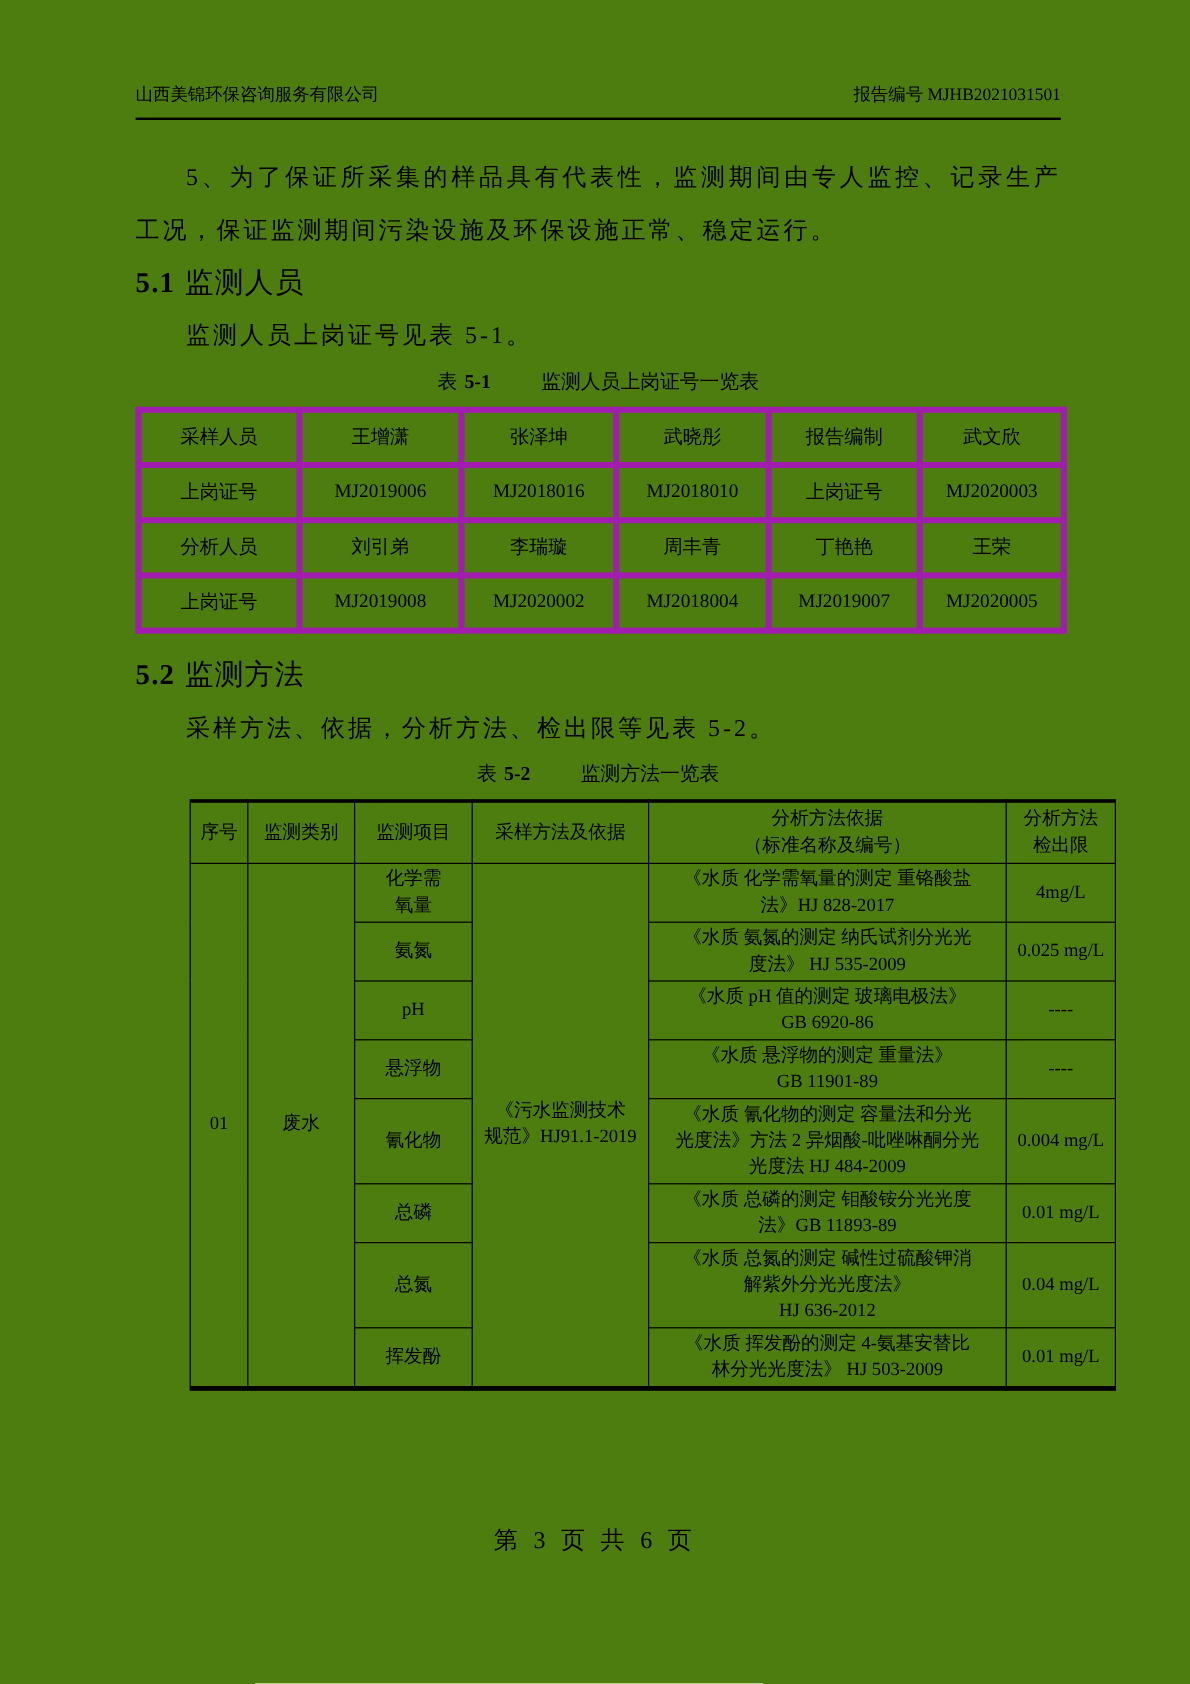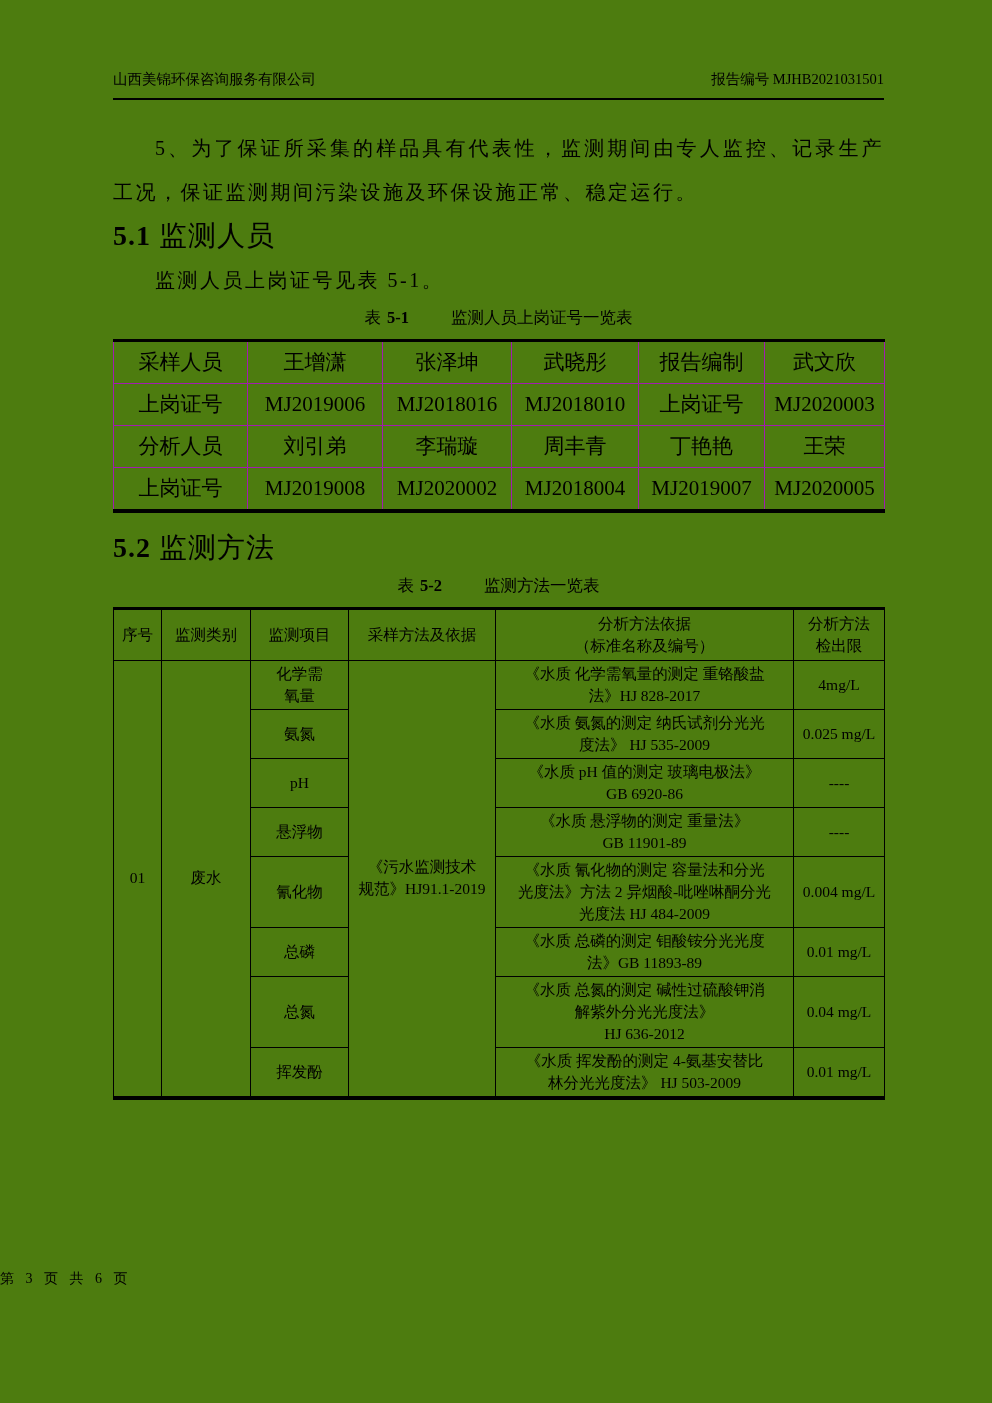--- a/index.html
+++ b/index.html
@@ -15,47 +15,47 @@
     border-bottom:2px solid #000;padding-bottom:9px;
     font-size:14.5px;line-height:1.3;
   }
   
   .body-para{
     font-size:20px;line-height:44px;letter-spacing:2.5px;
     text-align:justify;text-indent:42px;margin:0;
   }
   .first-para{margin-top:26px;font-family:Liberation Serif, serif;}
   .section-heading{
-    font-size:28px;line-height:44px;letter-spacing:1px;
+    font-size:24px;line-height:44px;letter-spacing:1px;
     margin:0;font-weight:normal;
   }
   .section-heading .sec-num{font-weight:bold;margin-right:8px;font-family:"Liberation Serif","DejaVu Serif",serif;}
   .table-caption{
     text-align:center;font-size:16.5px;line-height:26px;
     margin:3px 0 8px 0;
   }
   .cap-num{font-weight:bold;margin-left:6px;}
   .cap-title{margin-left:42px;}
   
   table{width:100%;border-collapse:collapse;table-layout:fixed;}
   .t51{border-top:3px solid #000;border-bottom:4px solid #000;}
   .t51 td{
-    border:1px solid #a21caf;text-align:center;vertical-align:middle;
-    font-size:21px;height:41px;padding:0 2px;overflow:hidden;
-  }
-  .t52{border-top:3px solid #000;border-bottom:4px solid #000;margin-top:4px;}
+    border:5px solid #a21caf;text-align:center;vertical-align:middle;
+    font-size:16px;height:41px;padding:0 2px;overflow:hidden;
+  }
+  .t52{border-top:3px solid #000;border-bottom:4px solid #000;margin-top:4px;margin-left:45px;}
   .t52 th,.t52 td{
     border:1px solid #000;text-align:center;vertical-align:middle;
     font-size:15.5px;line-height:22px;font-weight:normal;
     padding:2px 3px;white-space:pre-line;overflow:hidden;
   }
   
   .page-footer{
     position:absolute;top:1270px;left:0;width:100%;
-    text-align:left;font-size:14px;letter-spacing:4px;
+    text-align:center;font-size:20px;letter-spacing:4px;
   }
 </style>
 </head>
 <body>
 
 <div class="page">
 
   <div class="doc-header">
     <span>山西美锦环保咨询服务有限公司</span>
     <span>报告编号 MJHB2021031501</span>
@@ -109,20 +109,21 @@
         <td>MJ2020002</td>
         <td>MJ2018004</td>
         <td>MJ2019007</td>
         <td>MJ2020005</td>
       </tr>
     </tbody>
   </table>
 
   <h2 class="section-heading" style="margin-top:13px;"><span class="sec-num">5.2</span><span>监测方法</span></h2>
 
+  <p class="body-para">采样方法、依据，分析方法、检出限等见表 5-2。</p>
 
   <div class="table-caption"><span>表</span><span class="cap-num">5-2</span><span class="cap-title">监测方法一览表</span></div>
 
   <table class="t52">
     <colgroup>
         <col style="width:48px">
         <col style="width:89px">
         <col style="width:98px">
         <col style="width:147px">
         <col style="width:298px">

